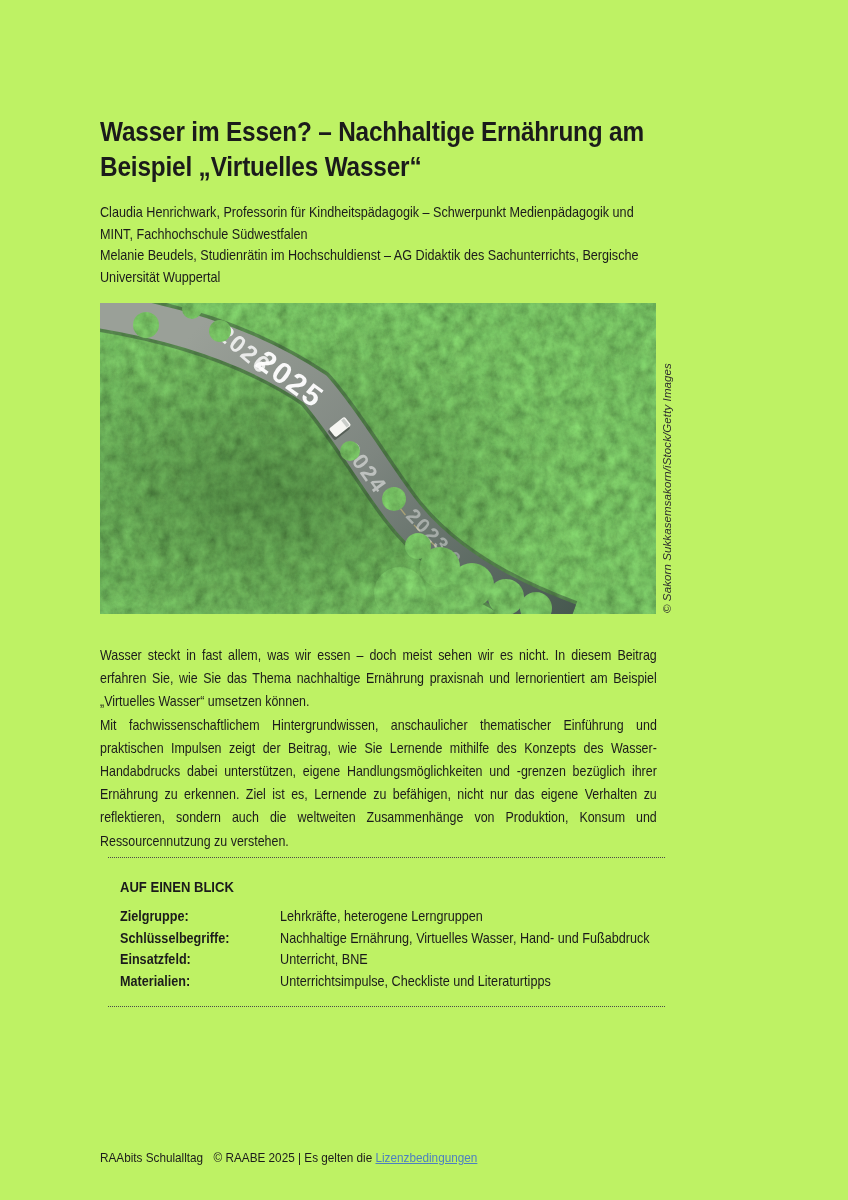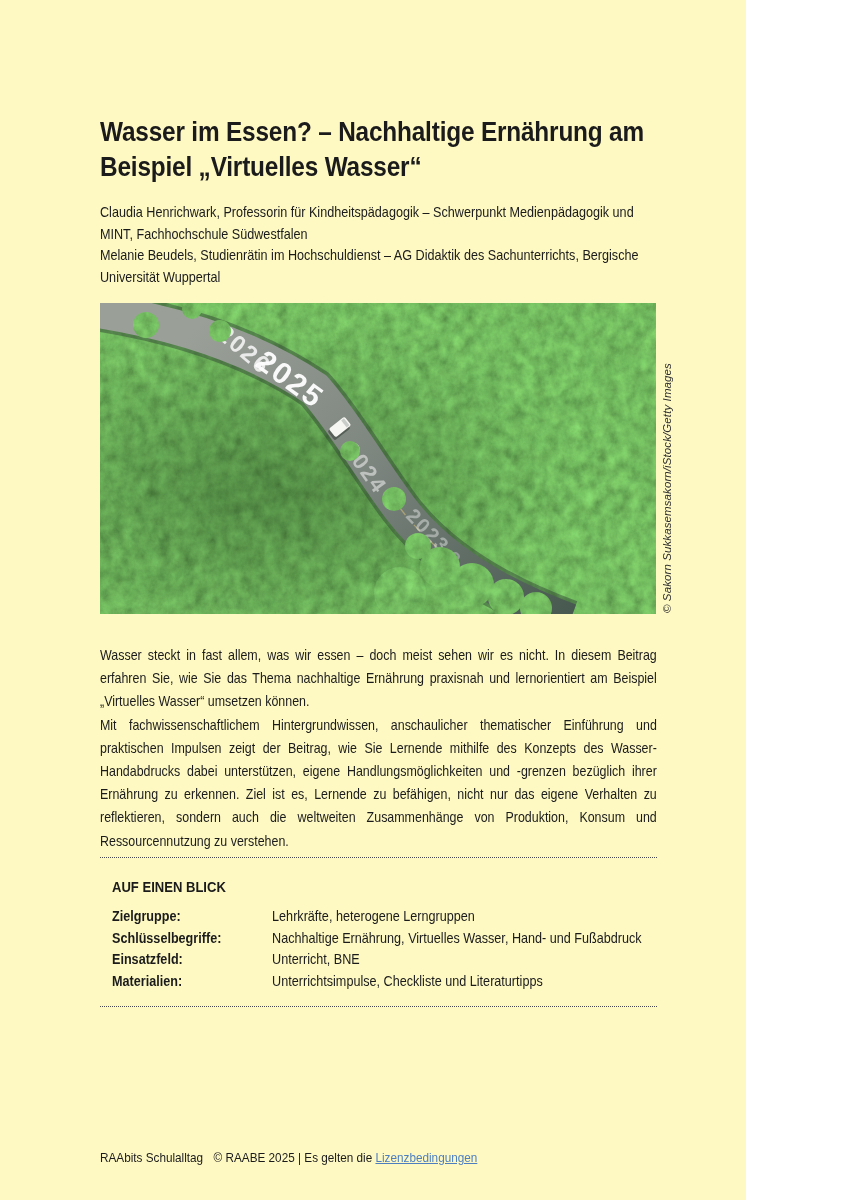--- a/index.html
+++ b/index.html
@@ -1,29 +1,29 @@
 <!DOCTYPE html>
 <html lang="de"><head>
 <meta charset="utf-8">
 <style>
   html,body{margin:0;padding:0;background:#ffffff;}
-  .page{position:relative;width:746px;height:1200px;background:#fef9c3;overflow:hidden;
+  .page{position:relative;width:848px;height:1200px;background:#bef264;overflow:hidden;
         font-family:"Liberation Sans",sans-serif;color:#1b1b1b;}
   .cond{transform:scaleX(0.87);transform-origin:0 0;}
   .title{position:absolute;left:100px;top:95px;width:680px;font-size:28px;line-height:35px;
          font-weight:700;letter-spacing:-0.2px;white-space:pre;}
   .authors{position:absolute;left:100px;top:202px;width:680px;font-size:14.5px;line-height:21.5px;
            white-space:pre;}
   .photo{position:absolute;left:100px;top:303px;width:556px;height:311px;}
   .credit{position:absolute;left:661px;top:613px;transform:rotate(-90deg);transform-origin:0 0;
           font-size:11.5px;font-style:italic;color:#2e2e2e;white-space:nowrap;letter-spacing:0.1px;}
   .intro{position:absolute;left:100px;top:644px;width:640px;font-size:14.3px;line-height:23.2px;
          text-align:justify;}
   .intro p{margin:0;}
-  .box{position:absolute;left:100px;top:857px;width:557px;height:148px;
+  .box{position:absolute;left:108px;top:857px;width:557px;height:148px;
        border-top:1px dotted #4a4a4a;border-bottom:1px dotted #4a4a4a;}
   .box-heading{position:absolute;left:12px;top:20px;font-size:15px;font-weight:700;white-space:nowrap;}
   .box-rows{position:absolute;left:12px;top:48px;width:640px;font-size:14.5px;line-height:21.5px;}
   .row{display:flex;}
   .row .lbl{flex:0 0 184px;font-weight:700;white-space:nowrap;}
   .row .val{white-space:nowrap;}
   .footer{position:absolute;left:100px;top:1150px;width:640px;font-size:13.5px;white-space:nowrap;}
   .footer .brand{margin-right:12px;}
   .footer a{color:#4d7fc0;text-decoration:underline;cursor:pointer;}
   svg text.year{font-family:"Liberation Sans",sans-serif;font-weight:700;fill:#ffffff;letter-spacing:2px;}

